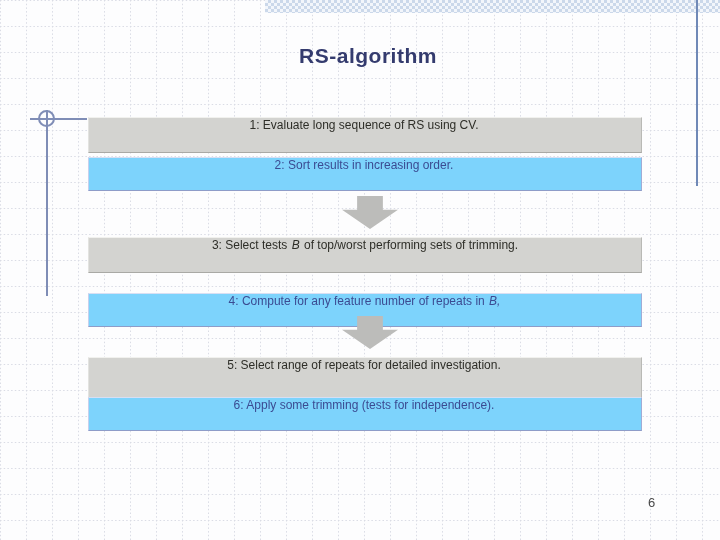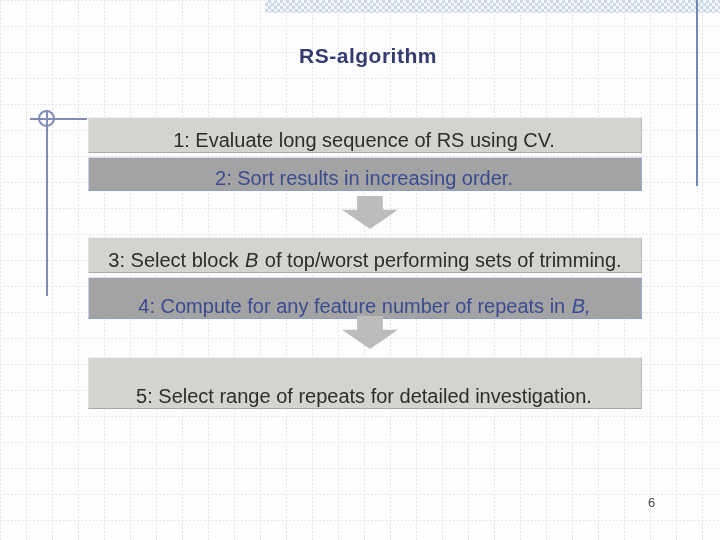--- a/index.html
+++ b/index.html
@@ -19,30 +19,30 @@
   .orn-circle{
     position:absolute;left:38px;top:110px;width:17px;height:17px;
     border:2px solid #7f8db6;border-radius:50%;background:transparent;box-sizing:border-box;
   }
   .title{
     position:absolute;left:88px;top:44px;width:560px;
     text-align:center;font-size:21px;font-weight:bold;letter-spacing:.5px;color:#343b6e;
   }
   .step{
     position:absolute;left:88px;width:554px;
-    display:flex;align-items:flex-end;justify-content:center;
-    font-size:20px;box-sizing:border-box;text-align:center;
+    display:flex;align-items:flex-start;justify-content:center;
+    font-size:12px;box-sizing:border-box;text-align:center;
   }
   .step.gray{
     background:#d3d3d0;color:#2e2e28;
     border-top:1px solid #f1f1ee;border-left:1px solid #e3e3e0;
     border-bottom:1px solid #a9a9a5;border-right:1px solid #b9b9b5;
   }
   .step.lavender{
-    background:#a3a3a3;color:#3b4b92;
+    background:#7dd3fc;color:#3b4b92;
     border-top:1px solid #d8dff3;border-left:1px solid #c7d0ed;
     border-bottom:1px solid #8e9cc8;border-right:1px solid #a0acd5;
   }
   .step i{font-style:italic;padding:0 1px;}
   .flow-arrow{
     position:absolute;left:342px;width:56px;height:33px;background:#bcbcba;
     clip-path:polygon(27% 0, 73% 0, 73% 42%, 100% 42%, 50% 100%, 0 42%, 27% 42%);
   }
   .page-num{position:absolute;left:648px;top:495px;font-size:13px;color:#4a4a4a;}
 </style>
@@ -73,29 +73,32 @@
     <span><span>1: Evaluate long sequence of RS using CV.</span><i></i><span></span></span>
   </div>
 
   <div class="step lavender" style="top:157px;height:34px">
     <span><span>2: Sort results in increasing order.</span><i></i><span></span></span>
   </div>
 
   <div class="flow-arrow" style="top:196px"></div>
 
   <div class="step gray" style="top:237px;height:36px">
-    <span><span>3: Select block </span><i>B</i><span> of top/worst performing sets of trimming.</span></span>
+    <span><span>3: Select tests </span><i>B</i><span> of top/worst performing sets of trimming.</span></span>
   </div>
 
-  <div class="step lavender" style="top:277px;height:42px">
+  <div class="step lavender" style="top:293px;height:34px">
     <span><span>4: Compute for any feature number of repeats in </span><i>B,</i><span></span></span>
   </div>
 
   <div class="flow-arrow" style="top:316px"></div>
 
   <div class="step gray" style="top:357px;height:52px">
     <span><span>5: Select range of repeats for detailed investigation.</span><i></i><span></span></span>
   </div>
 
+  <div class="step lavender" style="top:397px;height:34px">
+    <span><span>6: Apply some trimming (tests for independence).</span><i></i><span></span></span>
+  </div>
 
   <div class="page-num">6</div>
 
 </div>
 
 </body></html>

